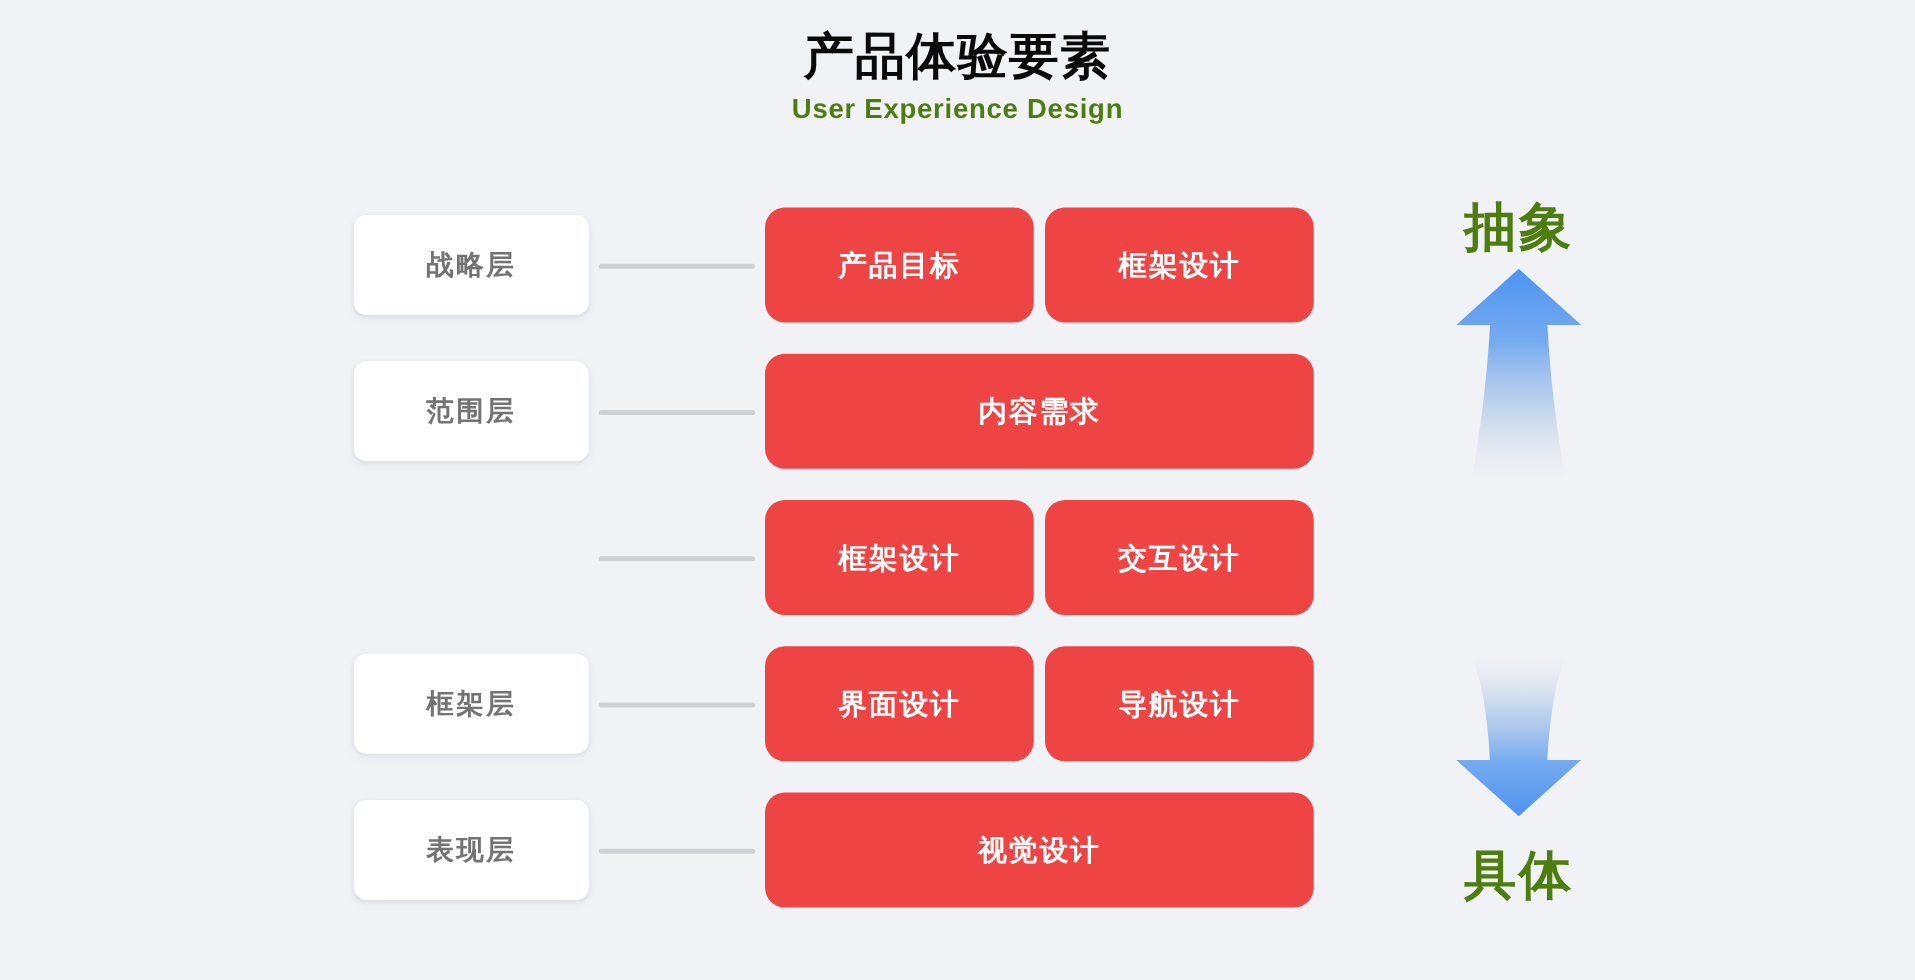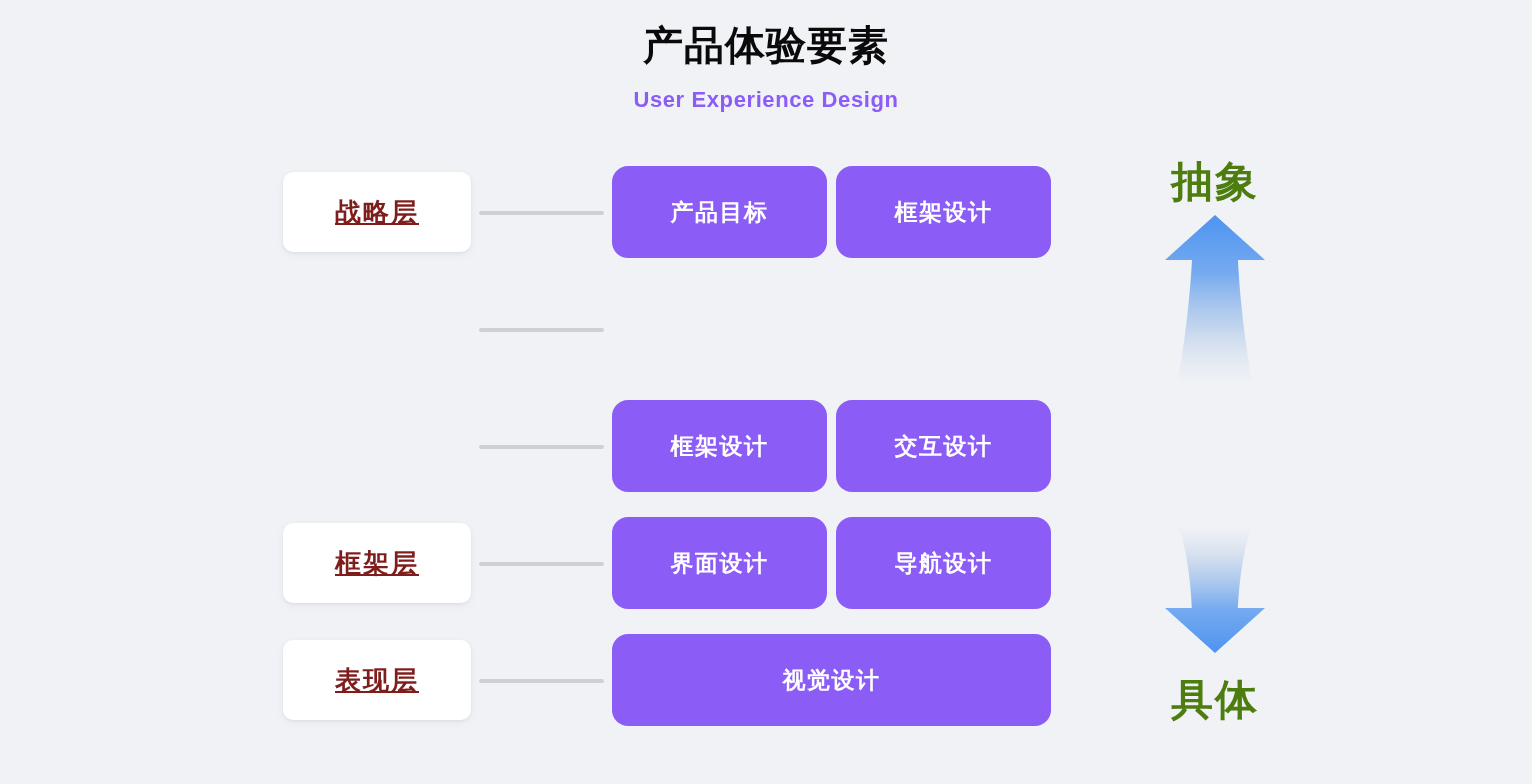--- a/index.html
+++ b/index.html
@@ -25,24 +25,24 @@
     text-align: center;
   }
   #title {
     font-size: 40px;
     font-weight: 700;
     color: #0a0a0a;
     letter-spacing: 1px;
     line-height: 1.18;
   }
   #subtitle {
-    margin-top: 18px;
+    margin-top: 5px;
     font-size: 22px;
     font-weight: 700;
-    color: #8b5cf6;
+    color: #4d7c0f;
     letter-spacing: 0.6px;
   }
 
   
   #diagram {
     position: absolute;
     left: 0;
     top: 0;
     width: 1532px;
     height: 784px;
@@ -62,25 +62,24 @@
     top: 6px;
     width: 188px;
     height: 80px;
     background: #ffffff;
     border-radius: 10px;
     box-shadow: 0 1px 3px rgba(90, 100, 120, 0.10),
                 0 3px 8px rgba(90, 100, 120, 0.06);
     display: flex;
     align-items: center;
     justify-content: center;
-    font-size: 26px;
-    font-weight: 700;
-    color: #7f1d1d;
+    font-size: 22px;
+    font-weight: 700;
+    color: #737373;
     letter-spacing: 2px;
-    text-decoration: underline;
   }
 
   
   .connector {
     position: absolute;
     left: 196px;
     top: 45px;
     width: 125px;
     height: 4px;
     background: #cdd0d5;
@@ -92,21 +91,21 @@
     position: absolute;
     left: 329px;
     top: 0;
     width: 439px;
     height: 92px;
     display: flex;
     gap: 9px;
   }
   .card {
     flex: 1 1 0;
-    background: #8b5cf6;
+    background: #ef4444;
     border-radius: 16px;
     display: flex;
     align-items: center;
     justify-content: center;
     font-size: 23px;
     font-weight: 700;
     color: #ffffff;
     letter-spacing: 1.5px;
   }
   .card.wide { flex: 1 1 100%; }
@@ -162,22 +161,24 @@
   <div class="layer-row" id="row-0">
     <div class="layer-label">战略层</div>
     <div class="connector"></div>
     <div class="cards">
       <div class="card">产品目标</div>
       <div class="card">框架设计</div>
     </div>
   </div>
 
   <div class="layer-row" id="row-1">
-    <div class="connector"></div>
-    <div class="cards">
+    <div class="layer-label">范围层</div>
+    <div class="connector"></div>
+    <div class="cards">
+      <div class="card">内容需求</div>
     </div>
   </div>
 
   <div class="layer-row" id="row-2">
     <div class="connector"></div>
     <div class="cards">
       <div class="card">框架设计</div>
       <div class="card">交互设计</div>
     </div>
   </div>

